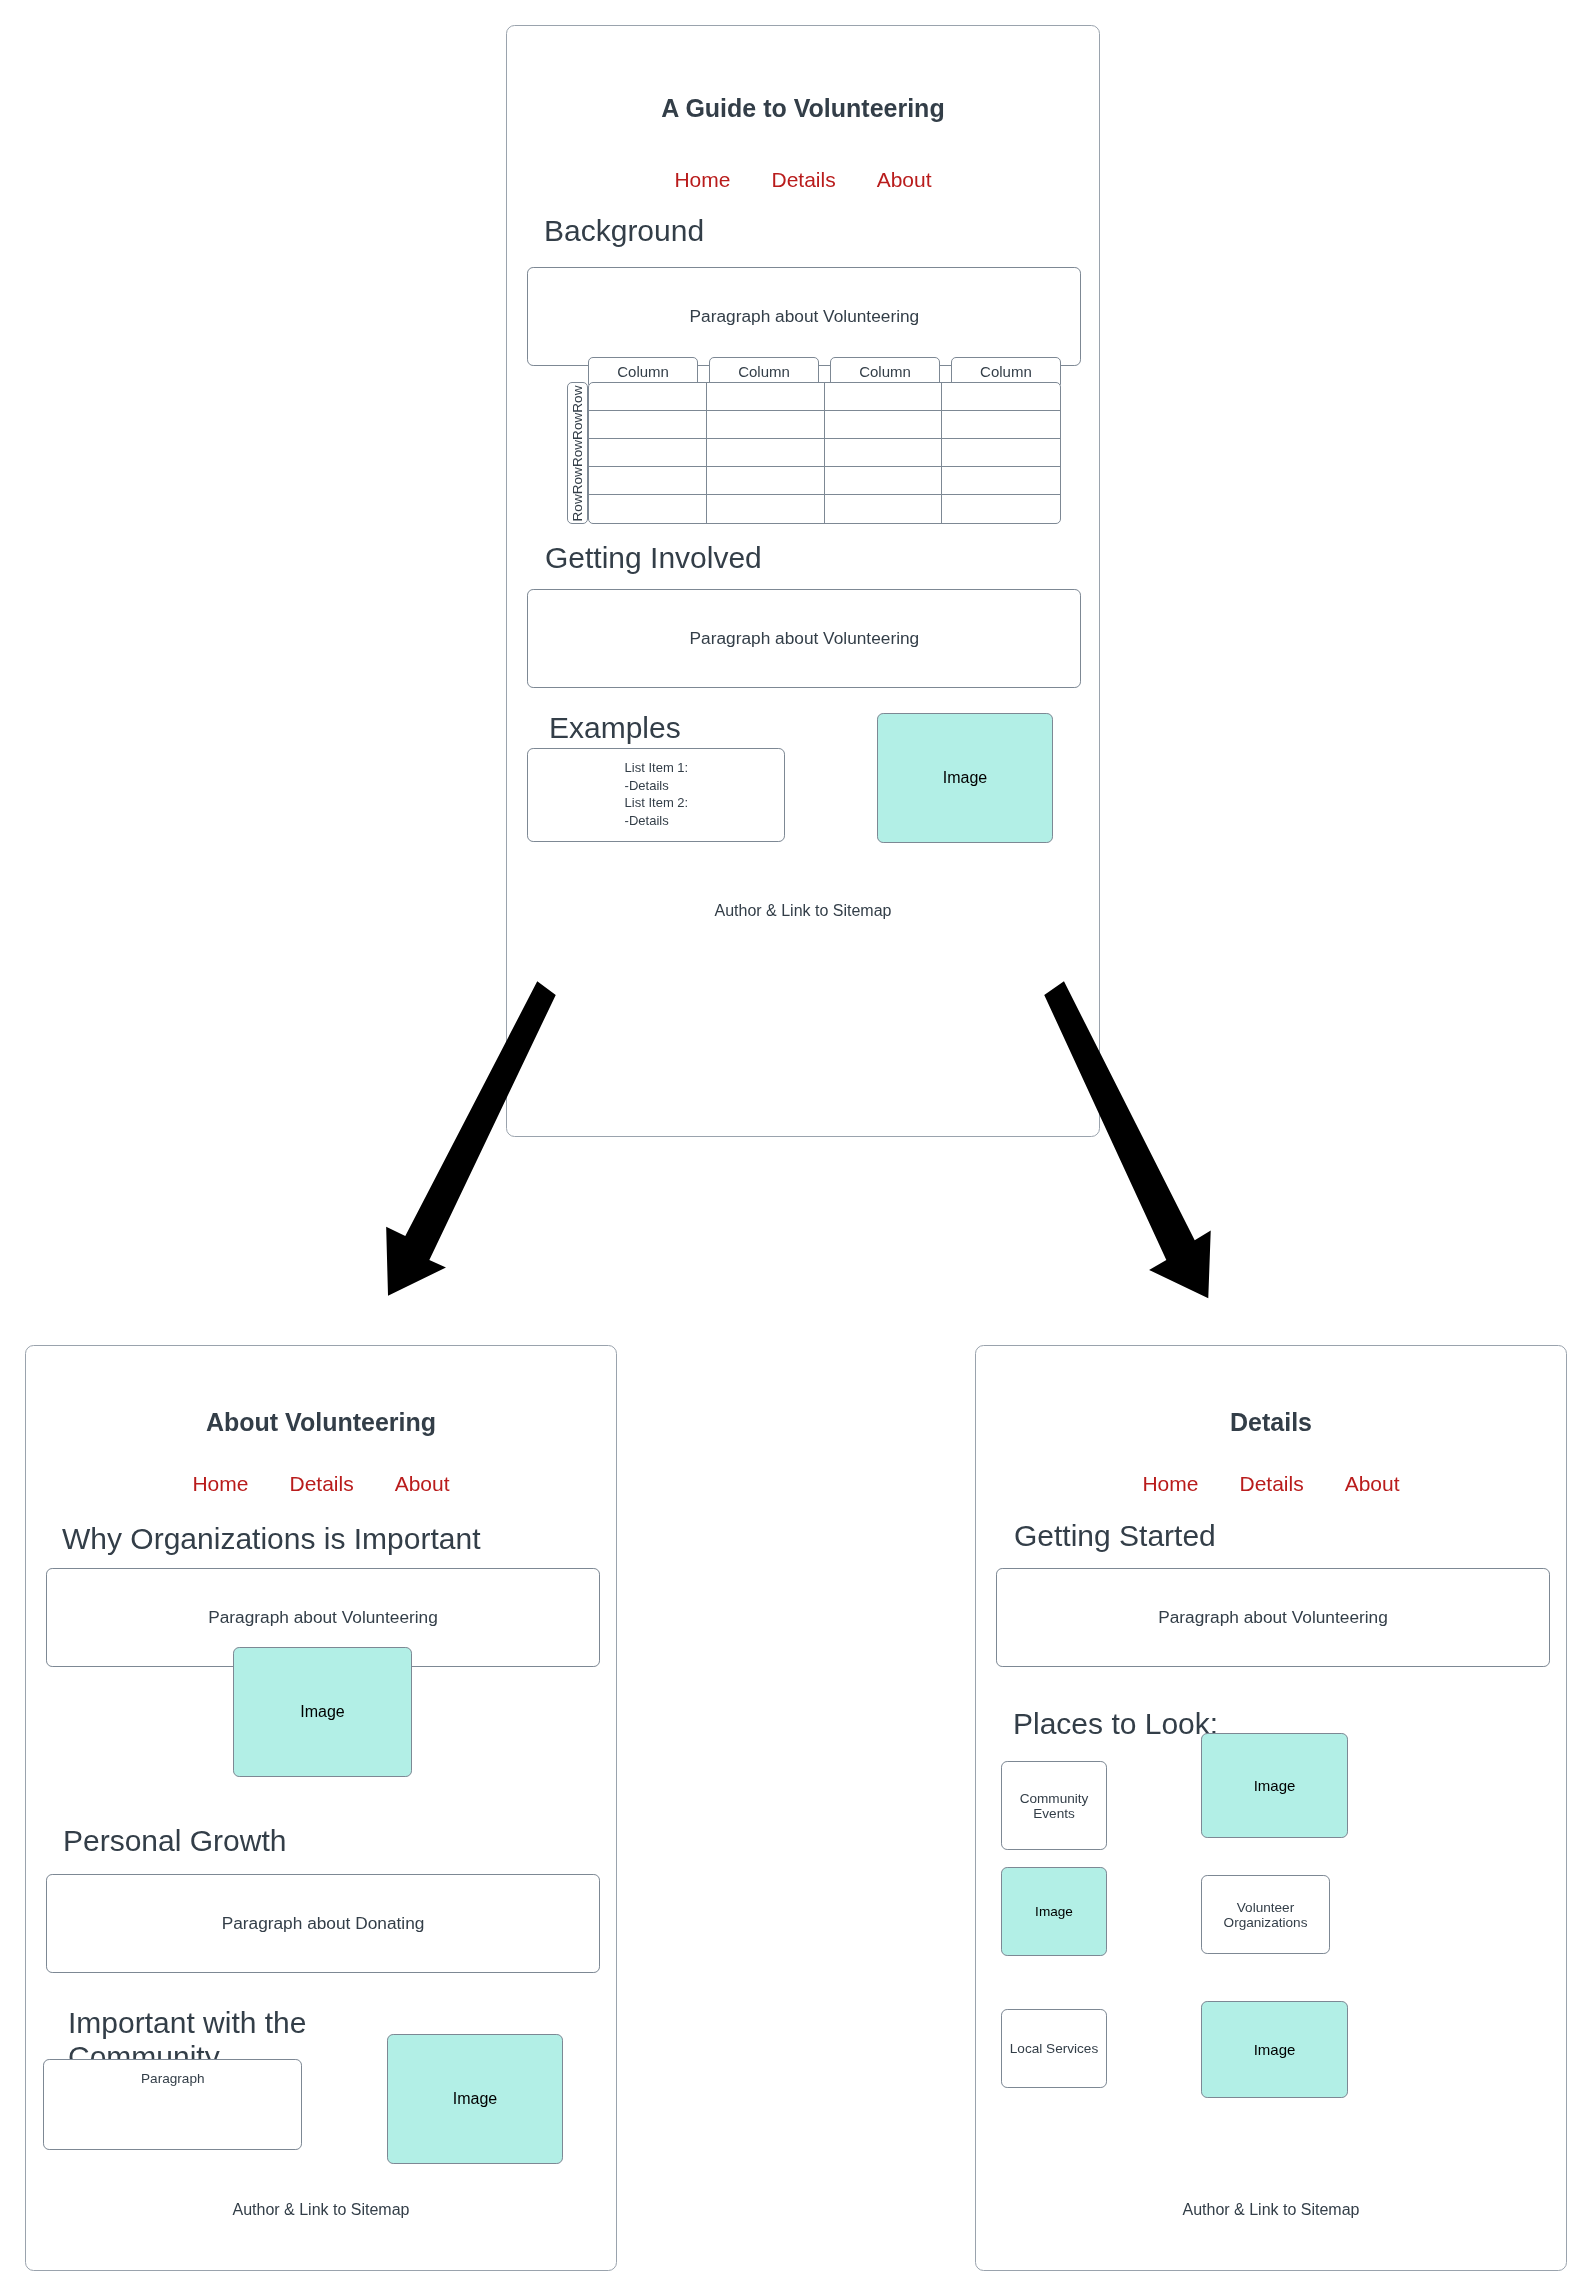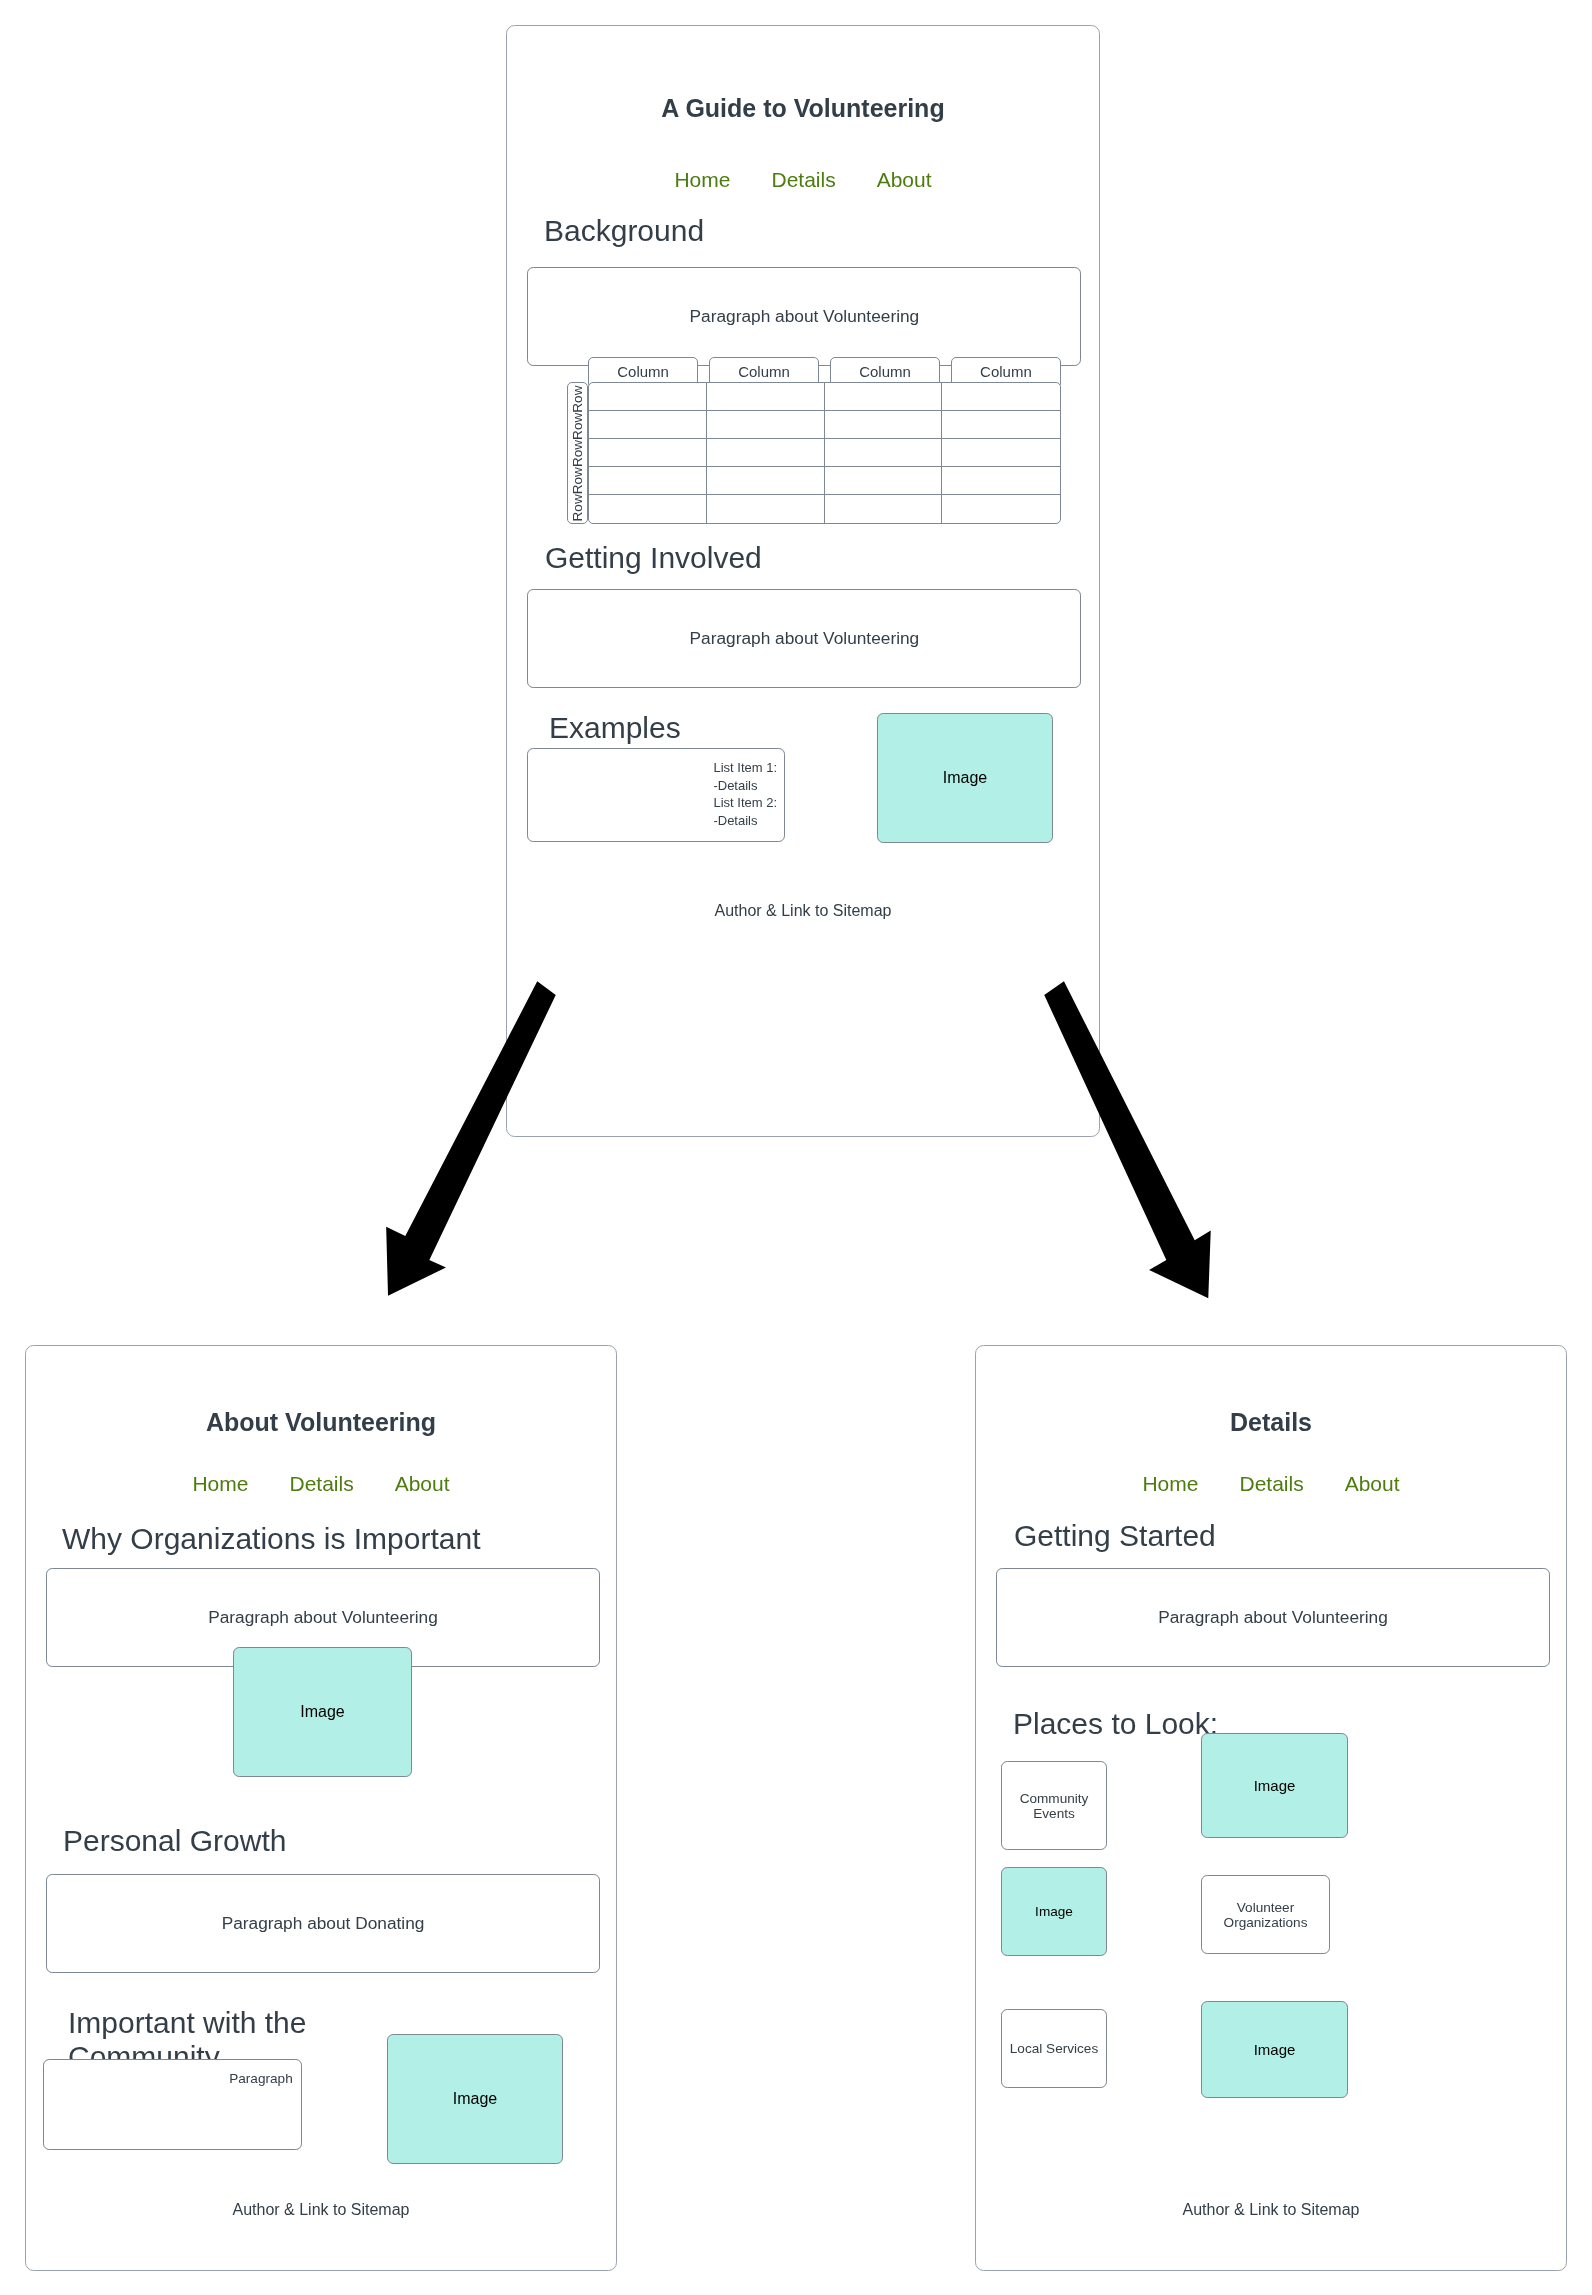--- a/index.html
+++ b/index.html
@@ -30,21 +30,21 @@
     font-weight: bold;
     color: #333e48;
   }
 
   .navbar {
     display: flex;
     justify-content: center;
     align-items: center;
   }
   .nav-link {
-    color: #4d7c0f;
+    color: #b91c1c;
     white-space: nowrap;
   }
 
   .section-heading {
     color: #333e48;
     font-weight: normal;
     line-height: 1.12;
   }
 
   .para-box {
@@ -54,21 +54,21 @@
     box-sizing: border-box;
     display: flex;
     align-items: center;
     justify-content: center;
     text-align: center;
     color: #333e48;
   }
 
   .para-box.topleft {
     align-items: flex-start;
-    justify-content: flex-end;
+    justify-content: center;
     text-align: left;
   }
 
   .img-box {
     border: 1.9px solid #7d8894;
     border-radius: 6.2px;
     background: #b2efe6;
     box-sizing: border-box;
     display: flex;
     align-items: center;

